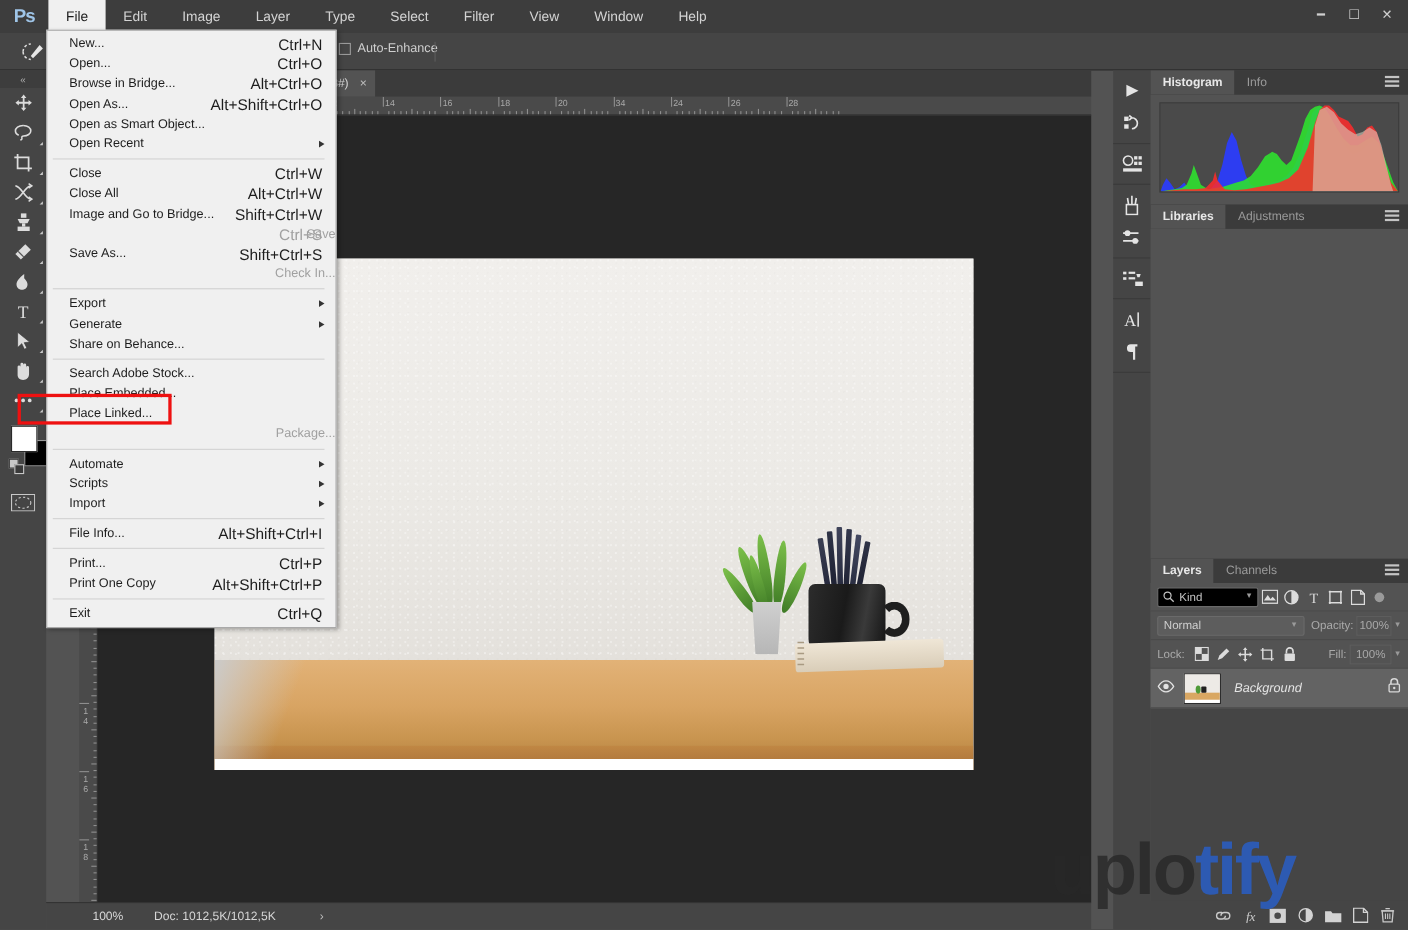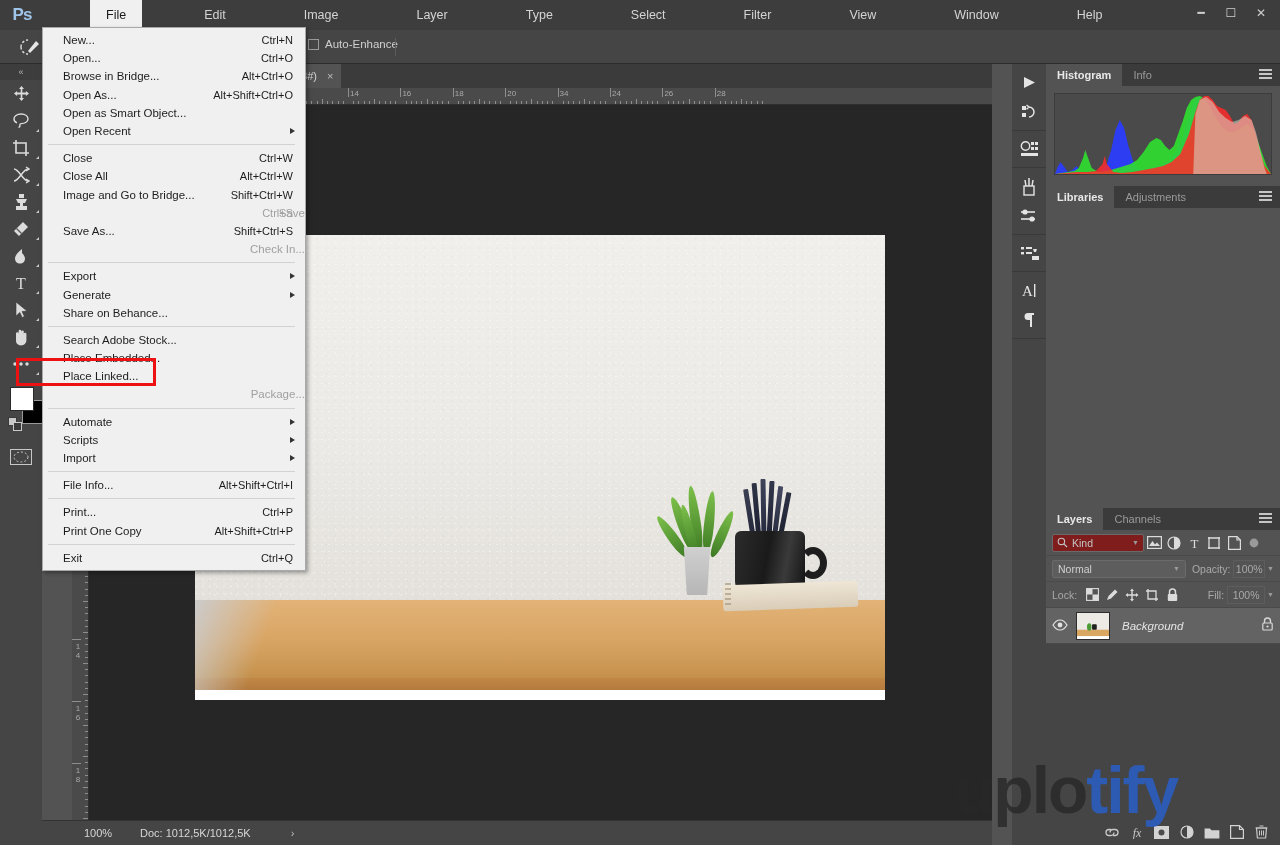--- a/index.html
+++ b/index.html
@@ -3,21 +3,21 @@
 <meta charset="utf-8">
 <style>
   * { box-sizing: border-box; margin:0; padding:0; }
   html,body { width:1280px; height:845px; overflow:hidden; background:#535353; font-family:"Liberation Sans", sans-serif; }
   #app { position:relative; width:1280px; height:845px; background:#535353; }
 
   
   .titlebar { position:absolute; left:0; top:0; width:1280px; height:30px; background:#3d3d3d; display:flex; align-items:center; }
   .ps-logo { width:44px; height:30px; display:flex; align-items:center; justify-content:center; color:#9fc5e8; font-weight:bold; font-size:17px; letter-spacing:-1px; }
   .menu-items { display:flex; align-items:center; height:30px; }
-  .menu-item { padding:0 16px; height:30px; line-height:30px; color:#d4d4d4; font-size:12.5px;margin-left:46px; }
+  .menu-item { padding:0 16px; height:30px; line-height:30px; color:#d4d4d4; font-size:12.5px; }
   .menu-item.active { background:#f0f0f0; color:#1a1a1a; }
   .win-btns { position:absolute; right:4px; top:2px; display:flex; }
   .win-btn { width:30px; height:22px; display:flex; align-items:center; justify-content:center; color:#cfcfcf; font-size:12px; }
 
   
   .optionsbar { position:absolute; left:0; top:30px; width:1280px; height:34px; background:#454545; border-bottom:1px solid #2c2c2c; }
   .opt-tool { position:absolute; left:14px; top:4px; width:32px; height:26px; display:flex; align-items:center; justify-content:center; }
   .opt-chk { position:absolute; left:308px; top:8px; display:flex; align-items:center; color:#cfcfcf; font-size:11.5px; }
   .opt-chk .box { width:11px; height:11px; border:1px solid #9a9a9a; background:#454545; margin-right:6px; }
   .opt-sep { position:absolute; top:8px; width:1px; height:18px; background:#5d5d5d; }
@@ -89,42 +89,42 @@
   .ptab.active { background:#535353; color:#e8e8e8; font-weight:bold; }
   .pmenu { position:absolute; right:8px; top:5px; width:13px; }
   .pmenu span { display:block; height:2px; background:#c5c5c5; margin-bottom:2px; }
 
   .histo-body { background:#535353; padding:7px 8px 10px 8px; height:100px; }
   .histo-frame { background:#4a4a4a; border:1px solid #3c3c3c; height:82px; position:relative; overflow:hidden; }
 
   .lib-body { background:#535353; height:300px; }
   .layers-body { background:#535353; }
   .lrow { display:flex; align-items:center; height:26px; background:#535353; border-bottom:1px solid #4a4a4a; padding:0 6px; }
-  .kindbox { display:flex; align-items:center; width:92px; height:18px; background:#7f1d1d; border:1px solid #6a6a6a; border-radius:2px; color:#c3c3c3; font-size:10.5px; padding:0 4px; }
+  .kindbox { display:flex; align-items:center; width:92px; height:18px; background:#000000; border:1px solid #6a6a6a; border-radius:2px; color:#c3c3c3; font-size:10.5px; padding:0 4px; }
   .filt-ico { width:20px; height:18px; display:flex; align-items:center; justify-content:center; color:#ddd; }
   .blendsel { width:160px; height:18px; background:#5d5d5d; border:1px solid #6a6a6a; border-radius:2px; color:#cfcfcf; font-size:10.5px; display:flex; align-items:center; padding:0 5px; position:relative; }
   .opa { color:#a9a9a9; font-size:10.5px; margin-left:6px; }
   .opaval { width:38px; height:18px; background:#535353; border:1px solid #5d5d5d; color:#a9a9a9; font-size:10.5px; text-align:center; line-height:16px; margin-left:3px; }
   .locklbl { color:#a9a9a9; font-size:10.5px; margin-right:5px; }
   .layer-item { display:flex; align-items:center; height:36px; background:#636363; border-bottom:1px solid #4a4a4a; padding:0 6px; }
   .layer-thumb { width:34px; height:28px; margin-left:8px; border:1px solid #2d2d2d; overflow:hidden; position:relative; background:#e9e7e3; }
   .layer-name { margin-left:12px; color:#e4e4e4; font-size:11.5px; font-style:italic; }
   .panel-footer { position:absolute; left:0; bottom:0; width:234px; height:26px; background:#454545; display:flex; align-items:center; justify-content:flex-end; padding-right:6px; }
   .pf-ico { width:25px; height:26px; display:flex; align-items:center; justify-content:center; color:#eab308;text-align:right; }
 
   
   .statusbar { position:absolute; left:42px; top:820px; width:950px; height:25px; background:#454545; display:flex; align-items:center; border-top:1px solid #333; }
   .zoomval { color:#d6d6d6; font-size:11px; margin-left:42px; width:56px; }
   .docinfo { color:#d6d6d6; font-size:11px; }
   .stat-arrow { color:#bdbdbd; font-size:11px; margin-left:40px; }
 
   
   .dropdown { position:absolute; left:42px; top:27px; width:264px; background:#f0f0f0; border:1px solid #a9a9a9; box-shadow:2px 2px 4px rgba(0,0,0,.35); padding:3px 0; z-index:50; }
   .mrow { position:relative; height:18.2px; display:flex; align-items:center; font-size:11.5px; color:#1d1d1d; padding-left:20px; }
-  .mrow .acc { position:absolute; right:12px; font-size:11px; color:#1d1d1d; }
+  .mrow .acc { position:absolute; right:12px; font-size:14px; color:#1d1d1d; }
   .mrow.dis { color:#a0a0a0;justify-content:flex-end; }
   .mrow.dis .acc { color:#a0a0a0; }
   .mrow .sub { position:absolute; right:10px; width:0; height:0; border-top:3.5px solid transparent; border-bottom:3.5px solid transparent; border-left:5px solid #333; }
   .msep { height:1px; background:#d2d2d2; margin:4px 10px 4px 5px; }
   .hl-box { position:absolute; left:16px; top:358px; width:140px; height:28px; border:3px solid #ee1111; z-index:60; pointer-events:none; }
 
   
   .wm { position:absolute; left:955px; top:752px; font-size:66px; font-weight:bold; letter-spacing:-2px; z-index:30; pointer-events:none; }
   .wm .a { color:rgba(40,40,40,.82); }
   .wm .b { color:rgba(43,92,188,.92); }

